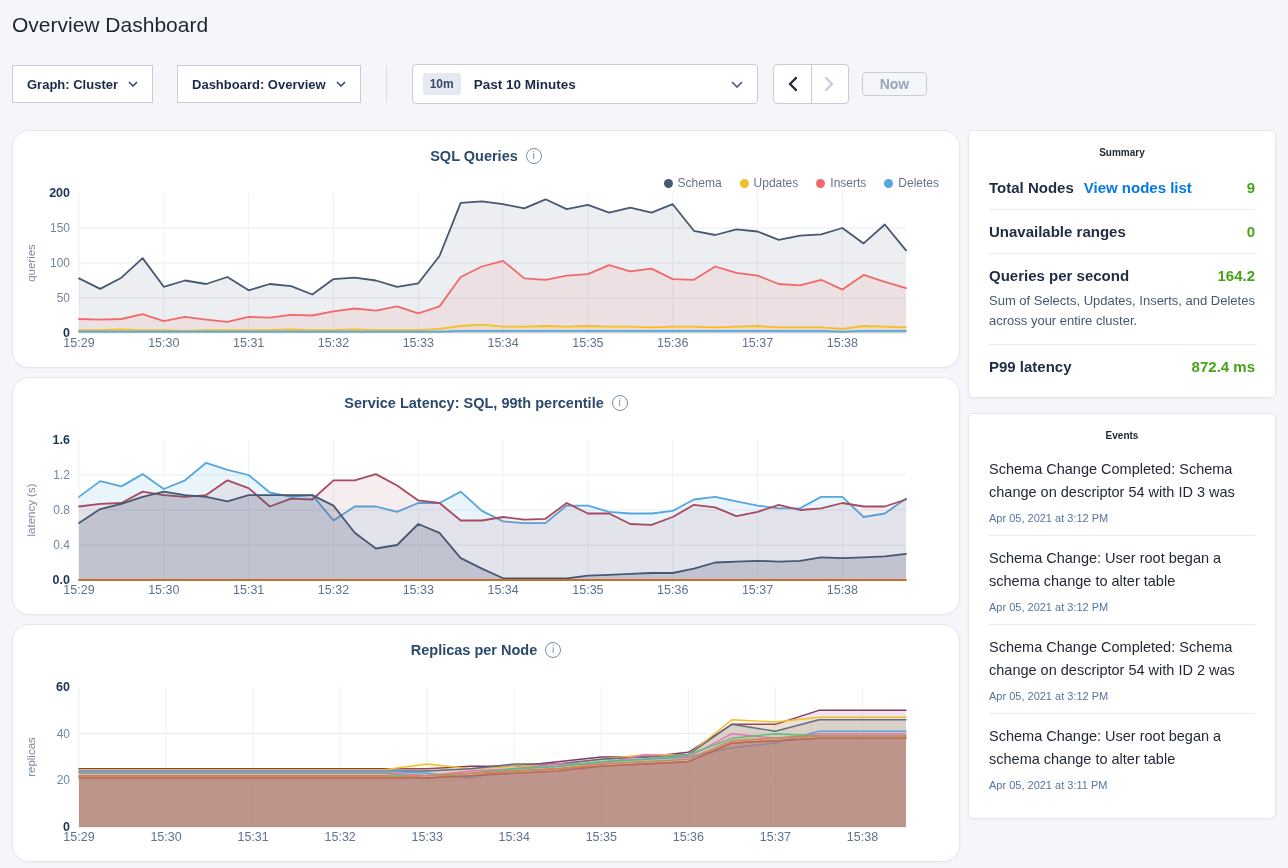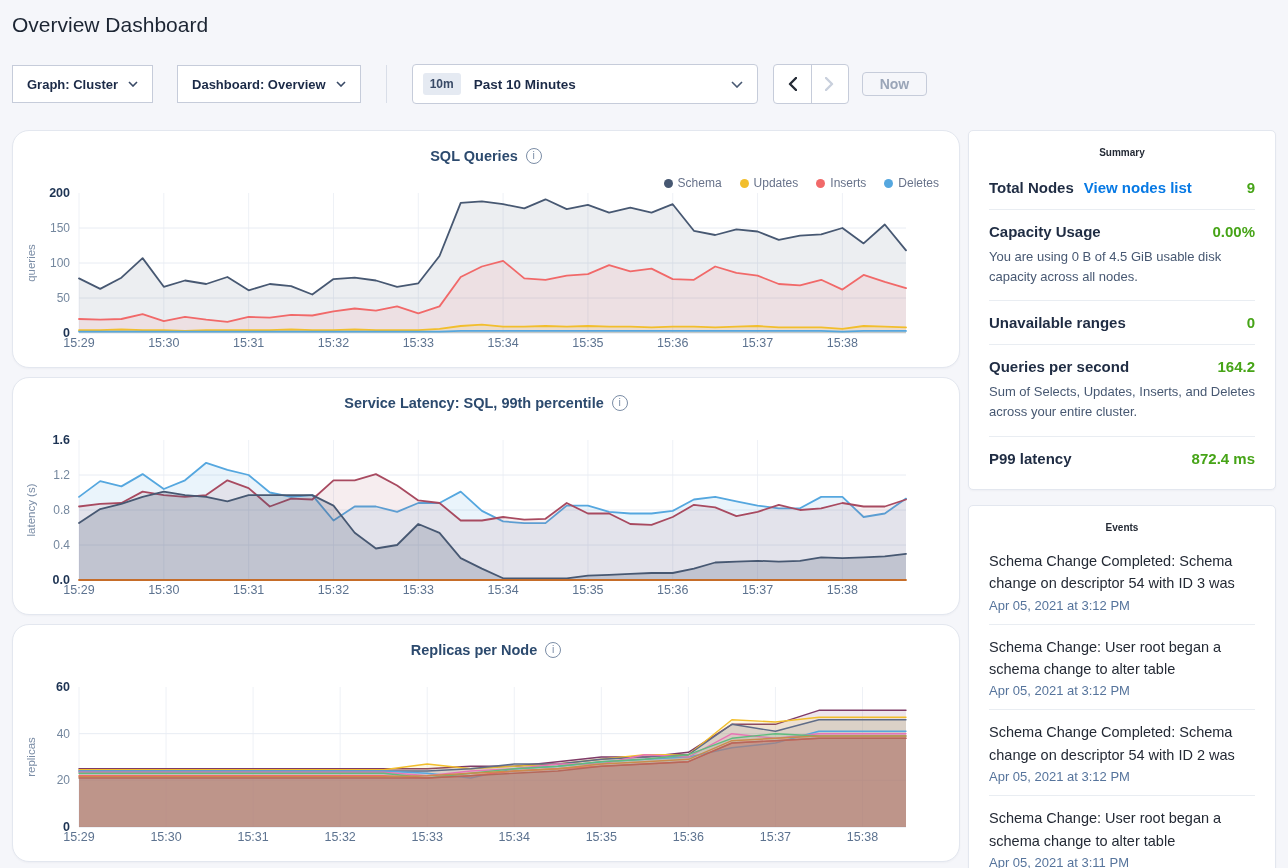--- a/index.html
+++ b/index.html
@@ -54,21 +54,21 @@
   .srow:last-child { border-bottom:none; padding-bottom:6px; }
   .srow-top { display:flex; align-items:baseline; }
   .srow-label { font-size:15px; font-weight:700; color:#1f2c43; }
   .srow-link { margin-left:10px; font-size:15px; font-weight:700; color:#0779e4; cursor:pointer; }
   .srow-value { margin-left:auto; font-size:15px; font-weight:700; color:#46a417; }
   .srow-desc { margin-top:7px; font-size:13px; color:#475872; line-height:1.55; }
   .events-list { margin-top:6px; }
   .event { padding:11px 0; border-bottom:1px solid #e9edf2; }
   .event:last-child { border-bottom:none; }
   .event-text { font-size:14.5px; color:#242a35; line-height:1.55; }
-  .event-time { margin-top:3px; font-size:13px; color:#56749c; }
+  .event-time { margin-top:9px; font-size:11px; color:#56749c; }
 </style>
 </head>
 <body>
 
 <h1 class="page-title">Overview Dashboard</h1>
 
 <div class="controls">
   <button class="btn">
     <span>Graph: Cluster</span>
     <svg width="10" height="6" viewBox="0 0 10 6">
@@ -281,27 +281,20 @@
       <div class="summary-rows" id="summary-rows">
           <div class="srow">
             <div class="srow-top">
               <span class="srow-label">Total Nodes</span>
               <span class="srow-link">View nodes list</span>
               <span class="srow-value">9</span>
             </div>
           </div>
           <div class="srow">
             <div class="srow-top">
-              <span class="srow-label">Capacity Usage</span>
-              <span class="srow-value">0.00%</span>
-            </div>
-            <div class="srow-desc">You are using 0 B of 4.5 GiB usable disk capacity across all nodes.</div>
-          </div>
-          <div class="srow">
-            <div class="srow-top">
               <span class="srow-label">Unavailable ranges</span>
               <span class="srow-value">0</span>
             </div>
           </div>
           <div class="srow">
             <div class="srow-top">
               <span class="srow-label">Queries per second</span>
               <span class="srow-value">164.2</span>
             </div>
             <div class="srow-desc">Sum of Selects, Updates, Inserts, and Deletes across your entire cluster.</div>

